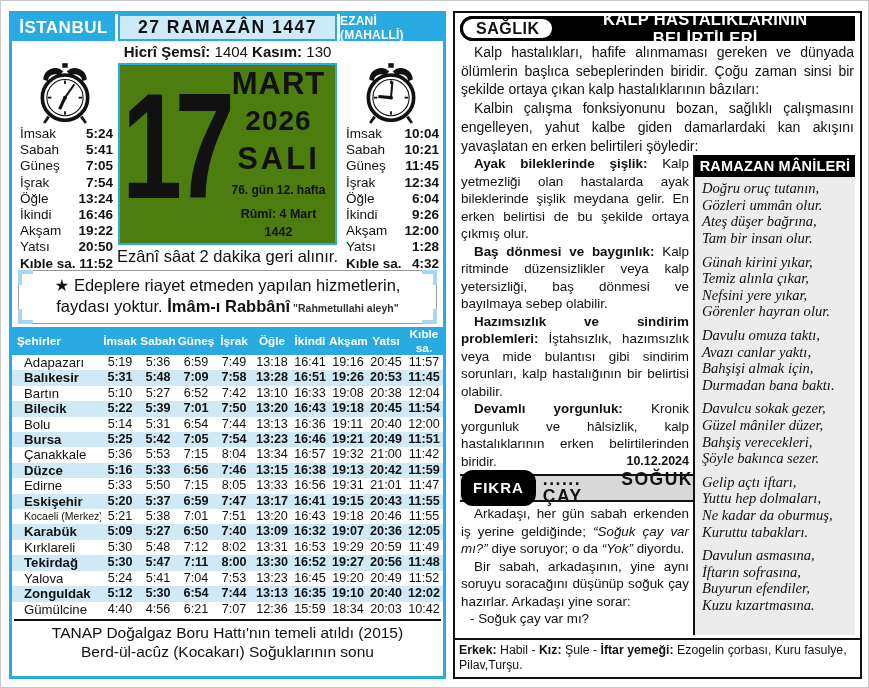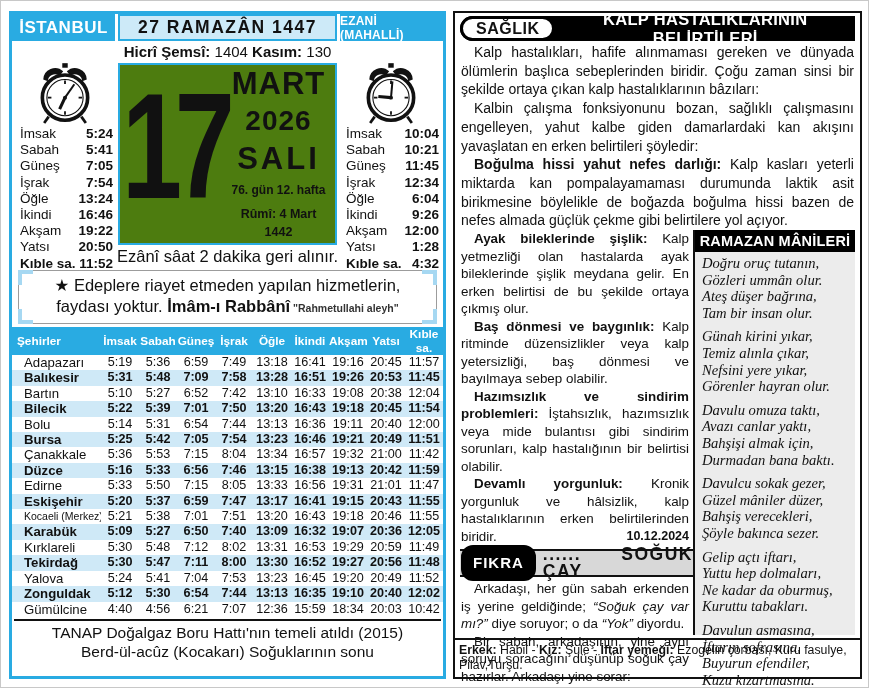--- a/index.html
+++ b/index.html
@@ -473,21 +473,20 @@
 
   <div class="right-panel">
     <div class="saglik-header">
       <span class="pill">SAĞLIK</span>
       <span class="saglik-title">KALP HASTALIKLARININ BELİRTİLERİ</span>
     </div>
 
     <div class="article-intro" id="article-intro">
         <div class="apara">Kalp hastalıkları, hafife alınmaması gereken ve dünyada ölümlerin başlıca sebeplerinden biridir. Çoğu zaman sinsi bir şekilde ortaya çıkan kalp hastalıklarının bâzıları:</div>
         <div class="apara">Kalbin çalışma fonksiyonunu bozan, sağlıklı çalışmasını engelleyen, yahut kalbe giden damarlardaki kan akışını yavaşlatan en erken belirtileri şöyledir:</div>
-        <div class="apara"><span class="lead">Boğulma hissi yahut nefes darlığı:</span> Kalp kasları yeterli miktarda kan pompalayamaması durumunda laktik asit birikmesine böylelikle de boğazda boğulma hissi bazen de nefes almada güçlük çekme gibi belirtilere yol açıyor.</div>
       </div>
 
     <div class="two-col">
       <div class="col-left">
         <div id="article-items">
             <div class="apara"><span class="lead">Ayak bileklerinde şişlik:</span> Kalp yetmezliği olan hastalarda ayak bileklerinde şişlik meydana gelir. En erken belirtisi de bu şekilde ortaya çıkmış olur.</div>
             <div class="apara"><span class="lead">Baş dönmesi ve baygınlık:</span> Kalp ritminde düzensizlikler veya kalp yetersizliği, baş dönmesi ve bayılmaya sebep olabilir.</div>
             <div class="apara"><span class="lead">Hazımsızlık ve sindirim problemleri:</span> İştahsızlık, hazımsızlık veya mide bulantısı gibi sindirim sorunları, kalp hastalığının bir belirtisi olabilir.</div>
             <div class="apara"><span class="lead">Devamlı yorgunluk:</span> Kronik yorgunluk ve hâlsizlik, kalp hastalıklarının erken belirtilerinden biridir.<span class="adate">10.12.2024</span></div>
           </div>

